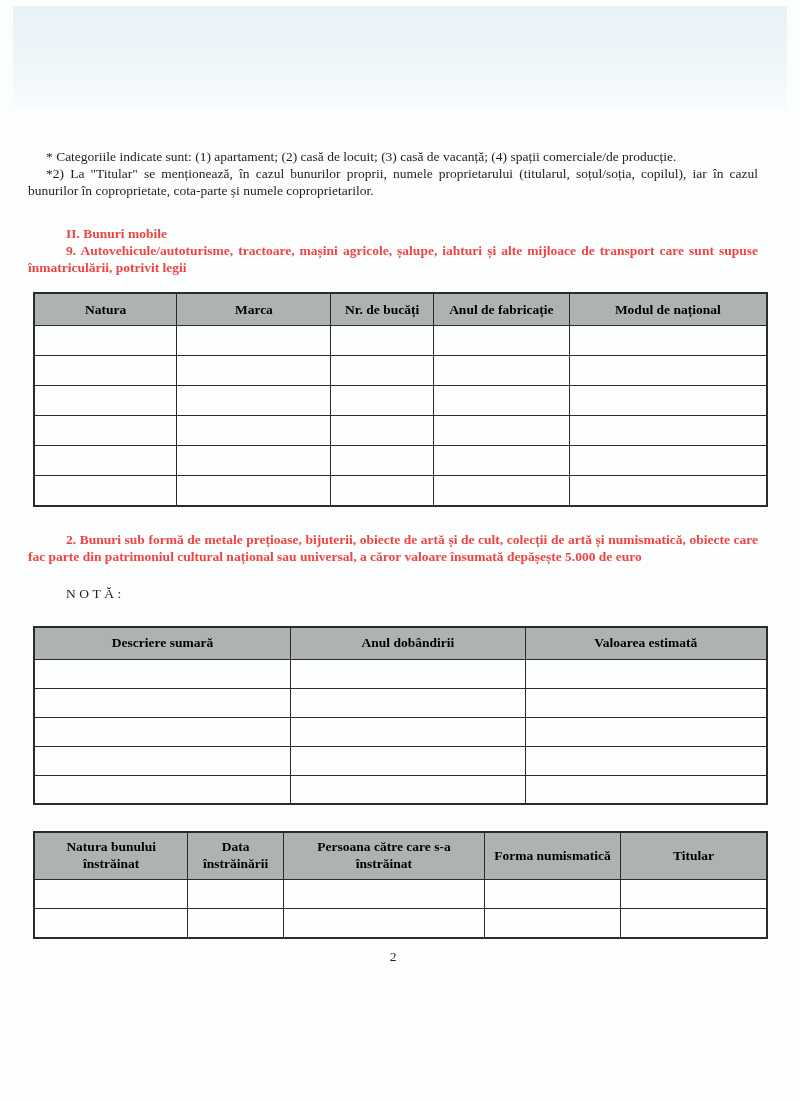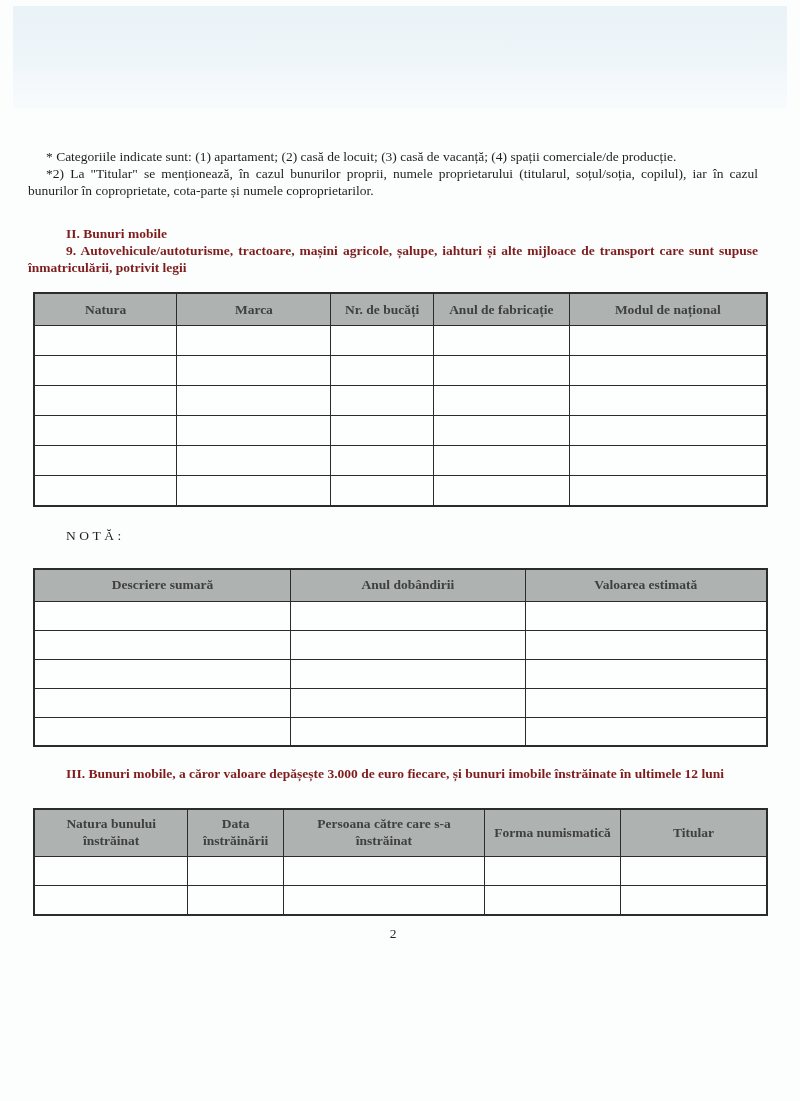--- a/index.html
+++ b/index.html
@@ -13,41 +13,41 @@
   }
   .scan-band{
     position:absolute;top:6px;left:13px;right:13px;height:102px;
     background:linear-gradient(180deg,#e9f2f7 0%,#eff6fa 55%,#f8fbfd 100%);
   }
   .content{position:absolute;left:28px;right:42px;top:0;}
   p{margin:0;font-size:13.5px;line-height:17px;}
   .justify{text-align:justify;}
   .indent1{text-indent:18px;}
   .indent2{text-indent:38px;}
-  .bold{font-weight:bold;color:#7f1d1d;}
+  .bold{font-weight:bold;color:#ef4444;}
   .nota{letter-spacing:3.5px;text-indent:38px;}
   .mt-note1{margin-top:148px;}
   .mt-sec2-title{margin-top:26px;}
   .mt-table1{margin-top:16px;}
   .mt-item2{margin-top:24px;}
   .mt-nota{margin-top:20px;}
   .mt-table2{margin-top:24px;}
   .mt-sec3{margin-top:18px;}
   .mt-table3{margin-top:26px;}
   table{
     border-collapse:collapse;
     width:735px;margin-left:5px;
     table-layout:fixed;
     background:#fdfefe;
   }
   table{border:2px solid #2b2b2b;}
   th,td{border:1.5px solid #2b2b2b;padding:0 4px;overflow:hidden;}
   th{
     background:#aeb2b1;
-    font-weight:bold;font-size:13.5px;color:#404040;
+    font-weight:bold;font-size:13.5px;color:#000000;
     text-align:center;vertical-align:middle;
   }
   .t1 th{height:31px;}
   .t1 tbody tr{height:30px;}
   .t2 th{height:31px;}
   .t2 tbody tr{height:29px;}
   .t3 th{height:46px;line-height:1.25;}
   .t3 tbody tr{height:29px;}
   .page-number{
     margin-top:10px;text-align:center;font-size:13.5px;color:#1f1f1f;
@@ -124,20 +124,21 @@
           <tr>
             <td></td>
             <td></td>
             <td></td>
             <td></td>
             <td></td>
           </tr>
         </tbody>
       </table>
 
+    <p class="bold justify indent2 mt-item2">2. Bunuri sub formă de metale prețioase, bijuterii, obiecte de artă și de cult, colecții de artă și numismatică, obiecte care fac parte din patrimoniul cultural național sau universal, a căror valoare însumată depășește 5.000 de euro</p>
 
     <p class="nota mt-nota">NOTĂ:</p>
 
 
     <table class="t2 mt-table2">
         <colgroup>
           <col style="width: 35%;">
           <col style="width: 32%;">
           <col style="width: 33%;">
         </colgroup>
@@ -170,21 +171,20 @@
             <td></td>
           </tr>
           <tr>
             <td></td>
             <td></td>
             <td></td>
           </tr>
         </tbody>
       </table>
 
-    <p class="bold justify indent2 mt-sec3">III. Bunuri mobile, a căror valoare depășește 3.000 de euro fiecare, și bunuri imobile înstrăinate în ultimele 12 luni</p>
 
     <table class="t3 mt-table3">
         <colgroup>
           <col style="width: 21%;">
           <col style="width: 13%;">
           <col style="width: 27.5%;">
           <col style="width: 18.5%;">
           <col style="width: 20%;">
         </colgroup>
         <thead>

